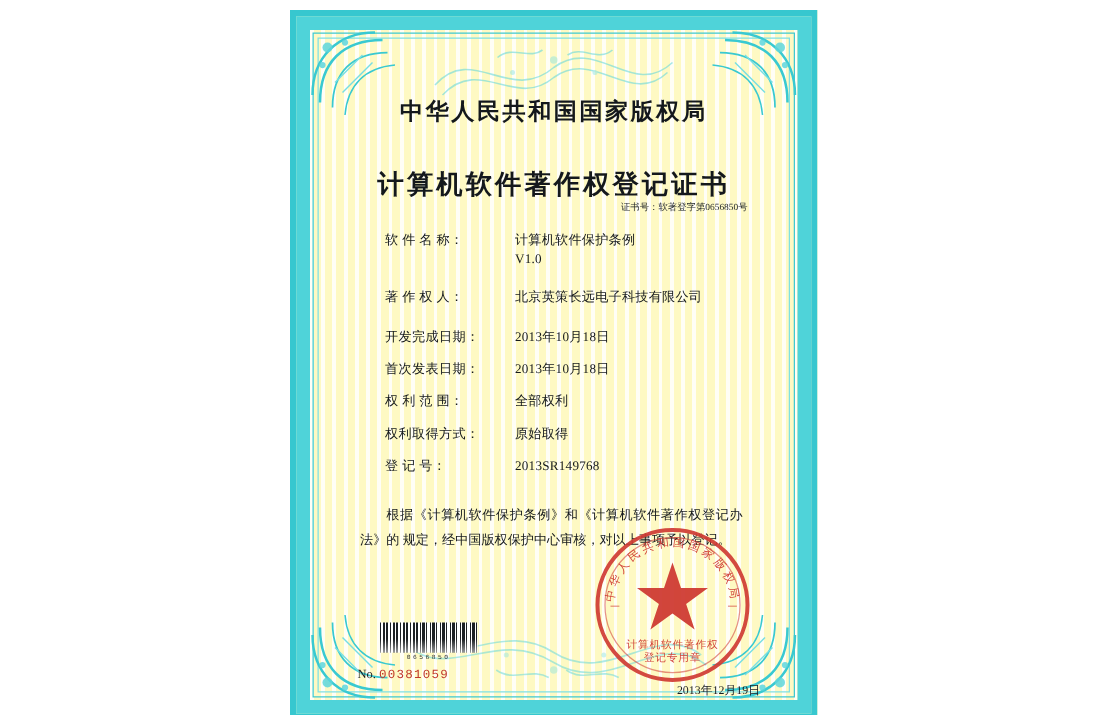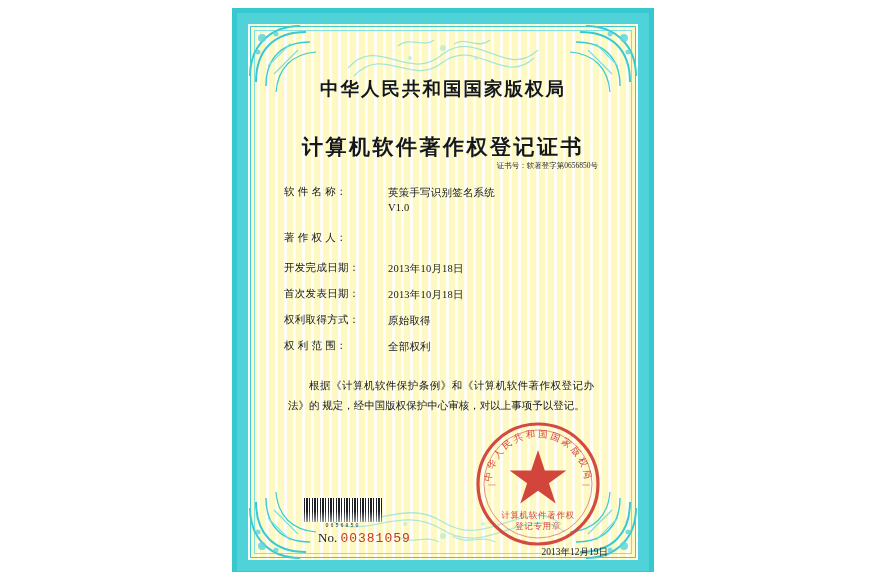--- a/index.html
+++ b/index.html
@@ -127,20 +127,21 @@
     margin-top: 14px;
     padding-left: 18px;
     padding-right: 10px;
   }
   .row {
     display: flex;
     align-items: flex-start;
     margin-bottom: 10.5px;
     font-family: "Liberation Serif", serif;
     color: #15191d;
+    margin-left: 24px;
   }
   .row .label {
     width: 104px;
     flex: 0 0 104px;
     font-size: 10.5px;
     letter-spacing: 0.3px;
     white-space: nowrap;
   }
   .row .value {
     font-size: 10.5px;
@@ -207,23 +208,22 @@
     width: 128px;
     height: 128px;
   }
 
   
   .serial {
     position: absolute;
     left: 54px;
     bottom: 30px;
     font-family: "Liberation Serif", serif;
-    font-size: 13px;
+    font-size: 10px;
     color: #1b1f23;
-    margin-left: 32px;
   }
   .serial .no-label { color: #1b1f23; }
   .serial .no-value {
     color: #c0392b;
     letter-spacing: 1px;
     font-family: "Liberation Mono", monospace;
   }
   .issue-date {
     position: absolute;
     right: 46px;
@@ -358,49 +358,54 @@
     <div class="title-main">中华人民共和国国家版权局</div>
     <div class="title-sub">计算机软件著作权登记证书</div>
 
     <div class="cert-no">证书号：软著登字第0656850号</div>
 
     <div class="fields">
 
       <div class="row tight">
         <div class="label">软 件 名 称：</div>
         <div class="value">
-          <span>英策手写识别签名系统</span>
+          <span>计算机软件保护条例</span>
           <span class="line2">V1.0</span>
         </div>
       </div>
 
       <div class="row gap-before">
         <div class="label">著 作 权 人：</div>
+        <div class="value">北京英策长远电子科技有限公司</div>
       </div>
 
       <div class="row gap-before">
         <div class="label">开发完成日期：</div>
         <div class="value">2013年10月18日</div>
       </div>
 
       <div class="row">
         <div class="label">首次发表日期：</div>
         <div class="value">2013年10月18日</div>
       </div>
 
       <div class="row">
+        <div class="label">权 利 范 围：</div>
+        <div class="value">全部权利</div>
+      </div>
+
+      <div class="row">
         <div class="label">权利取得方式：</div>
         <div class="value">原始取得</div>
       </div>
 
       <div class="row">
-        <div class="label">权 利 范 围：</div>
-        <div class="value">全部权利</div>
-      </div>
-
+        <div class="label">登 记 号：</div>
+        <div class="value">2013SR149768</div>
+      </div>
 
     </div>
 
     <div class="paragraph">
       <span class="indent">根据《计算机软件保护条例》和《计算机软件著作权登记办法》的</span>
       <span>规定，经中国版权保护中心审核，对以上事项予以登记。</span>
     </div>
 
   </div>
 

